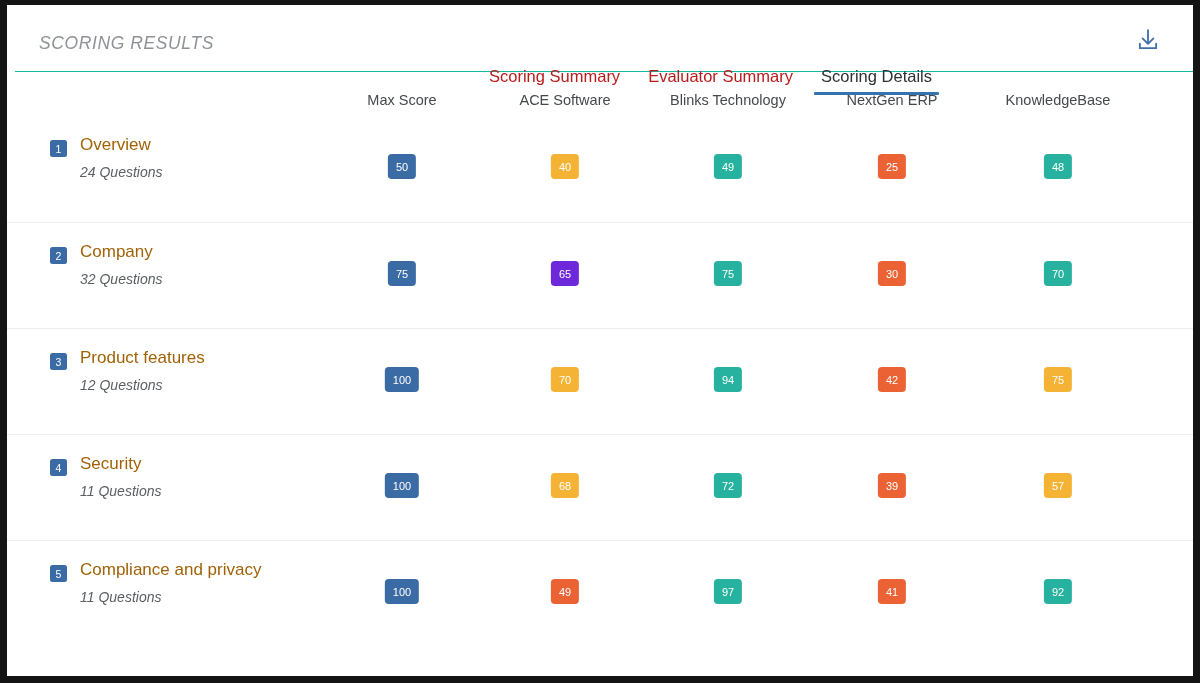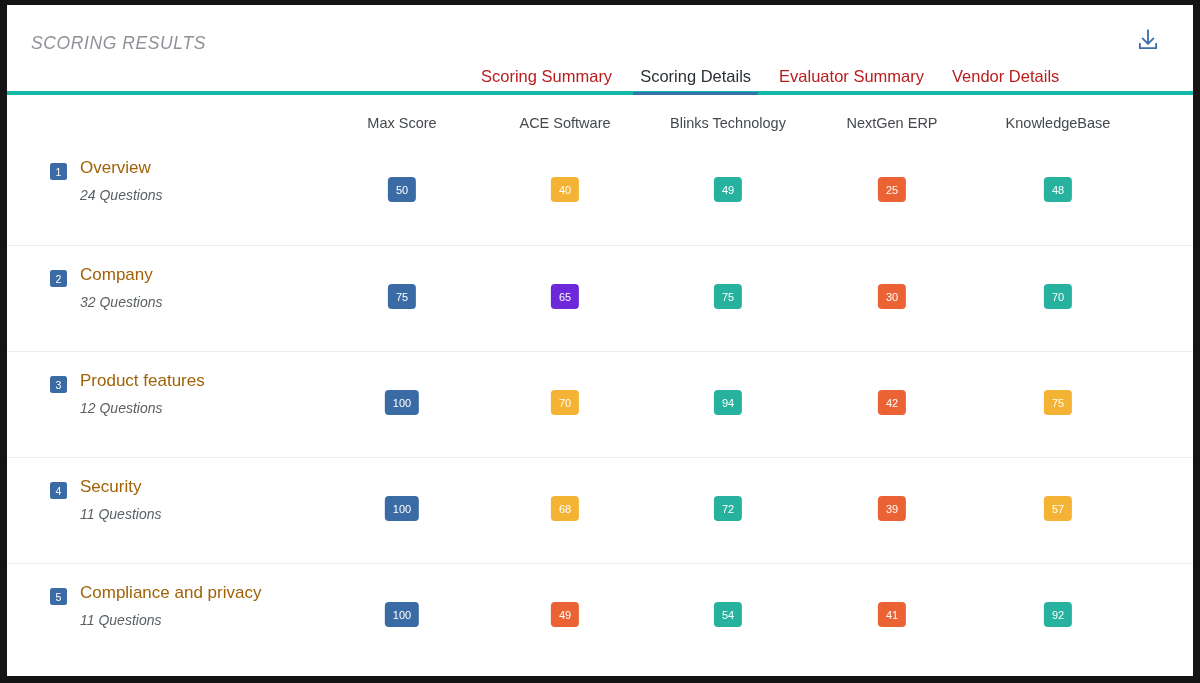--- a/index.html
+++ b/index.html
@@ -30,23 +30,24 @@
     width: 100%;
     height: 100%;
     background: #ffffff;
     box-sizing: border-box;
     overflow: hidden;
   }
 
   
   .header {
     position: relative;
-    height: 90px;
-    box-sizing: border-box;
-    border-bottom: 4px solid #14b8a6;
+    height: 67px;
+    box-sizing: border-box;
+    border-bottom: 1px solid #14b8a6;
+    margin-left: 8px;
   }
   .page-title {
     position: absolute;
     left: 24px;
     top: 28px;
     font-style: italic;
     font-size: 17.5px;
     letter-spacing: 0.6px;
     color: #8e9296;
     white-space: nowrap;
@@ -185,23 +186,22 @@
           <svg width="26" height="26" viewBox="0 0 24 24" fill="none" stroke="#3f6fa8" stroke-width="1.7" stroke-linecap="round" stroke-linejoin="round">
             <line x1="12" y1="3" x2="12" y2="15"></line>
             <polyline points="7,10.5 12,15.5 17,10.5"></polyline>
             <polyline points="4.5,15.5 4.5,19.5 19.5,19.5 19.5,15.5"></polyline>
           </svg>
         </span>
       </div>
 
       <div class="tabs">
           <div class="tab">Scoring Summary</div>
+          <div class="tab">Evaluator Summary</div>
           <div class="tab active">Scoring Details</div>
-          <div class="tab">Evaluator Summary</div>
-          <div class="tab">Vendor Details</div>
         </div>
     </div>
 
     <div class="col-head-row">
         <div class="col-head" style="left: 395px;">Max Score</div>
         <div class="col-head" style="left: 558px;">ACE Software</div>
         <div class="col-head" style="left: 721px;">Blinks Technology</div>
         <div class="col-head" style="left: 885px;">NextGen ERP</div>
         <div class="col-head" style="left: 1051px;">KnowledgeBase</div>
       </div>
@@ -266,20 +266,20 @@
         <div class="row">
           <div class="row-label">
             <div class="num-badge">5</div>
             <div class="label-block">
               <div class="row-name">Compliance and privacy</div>
               <div class="row-sub">11 Questions</div>
             </div>
           </div>
           <div class="score" style="left: 395px; background: rgb(58, 107, 165);">100</div>
           <div class="score" style="left: 558px; background: rgb(235, 98, 53);">49</div>
-          <div class="score" style="left: 721px; background: rgb(39, 178, 160);">54</div>
+          <div class="score" style="left: 721px; background: rgb(39, 178, 160);">97</div>
           <div class="score" style="left: 885px; background: rgb(235, 98, 53);">41</div>
           <div class="score" style="left: 1051px; background: rgb(39, 178, 160);">92</div>
         </div>
       </div>
 
   </div>
 </div>
 
 </body></html>

